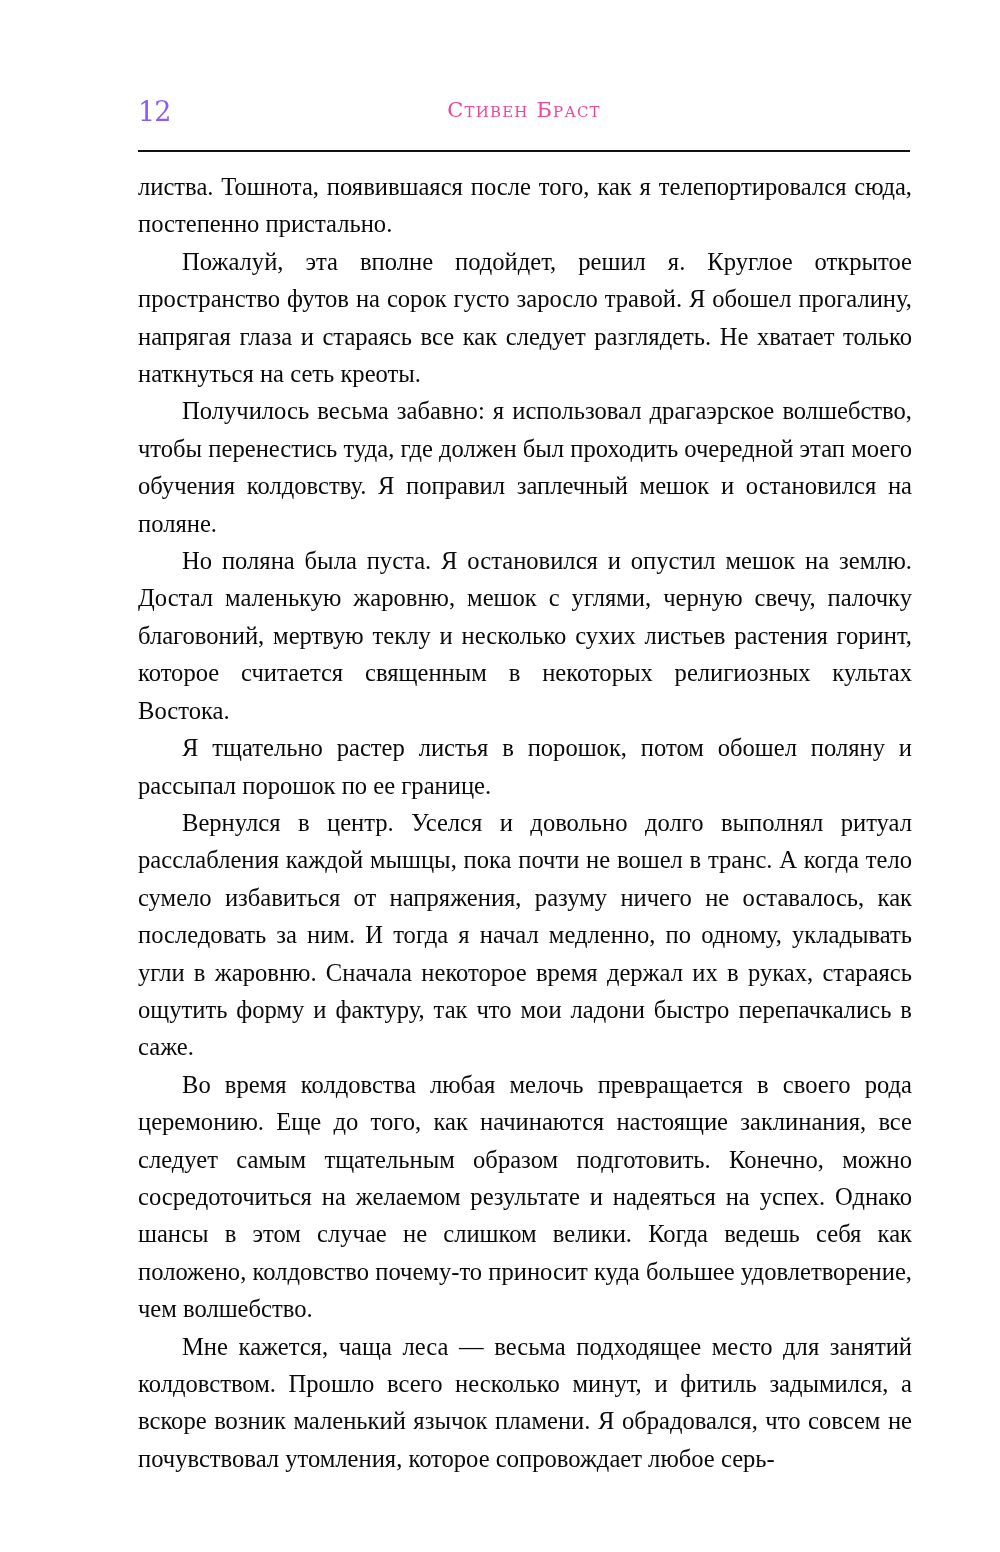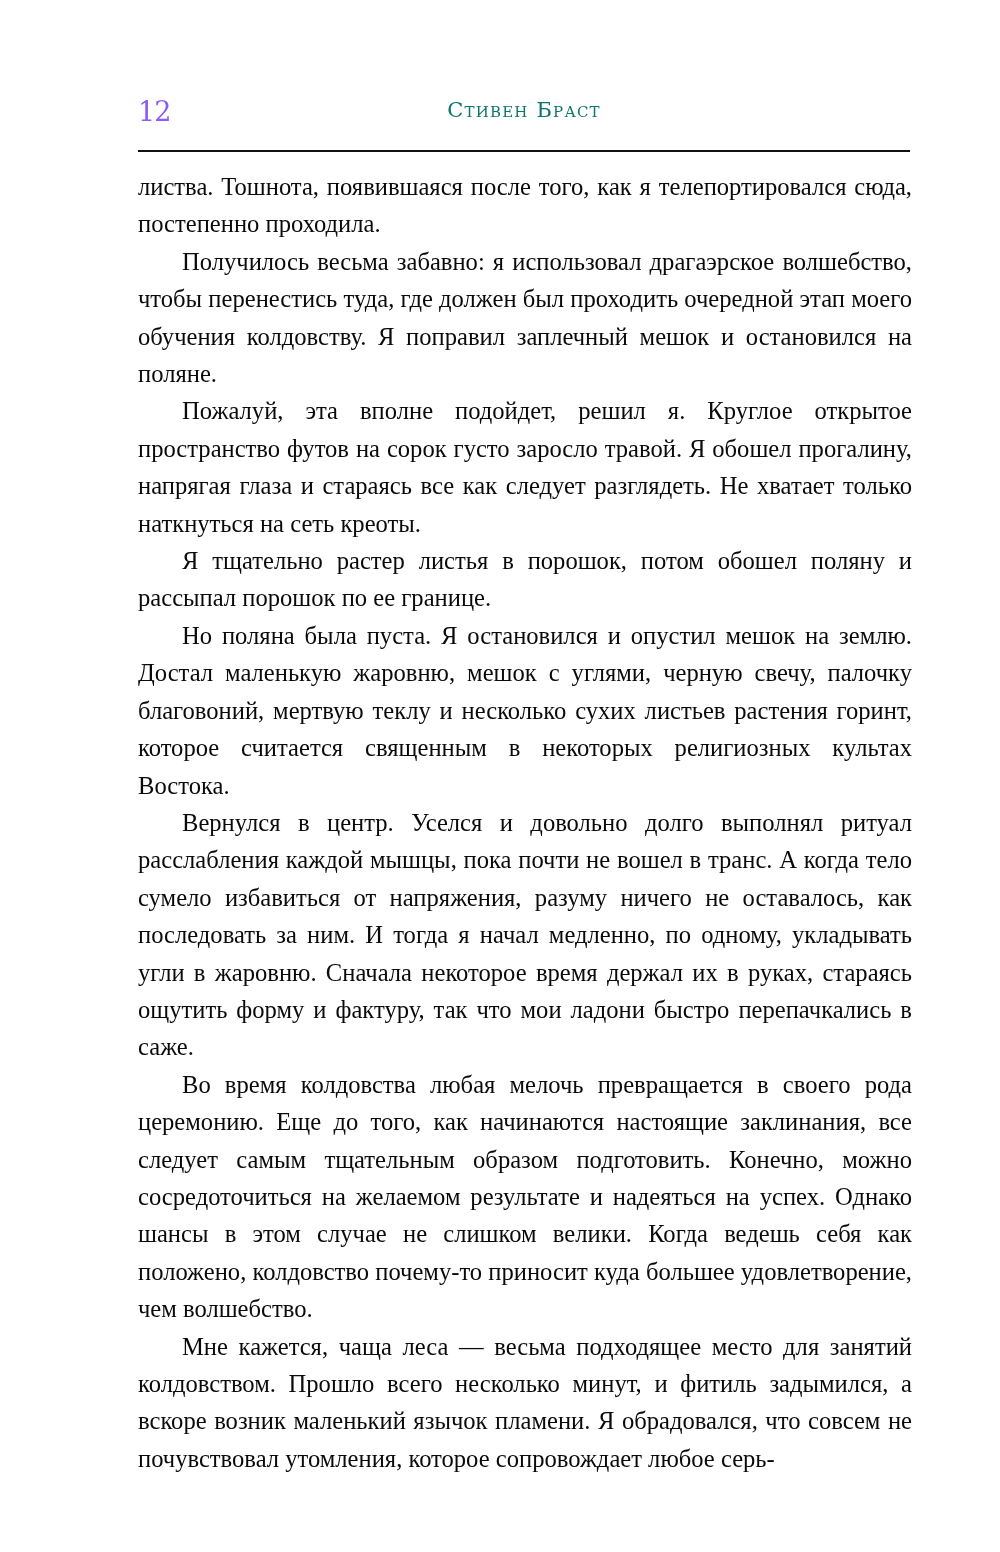--- a/index.html
+++ b/index.html
@@ -42,21 +42,21 @@
   .running-title {
     position: absolute;
     left: 0;
     top: 2px;
     width: 772px;
     text-align: center;
     font-family: "DejaVu Serif", serif;
     font-size: 21px;
     font-variant: small-caps;
     letter-spacing: 1.2px;
-    color: #0f766e;
+    color: #ec4899;
   }
   .rule {
     position: absolute;
     left: 138px;
     top: 150px;
     width: 772px;
     height: 2px;
     background: #111111;
   }
   .body-text {
@@ -88,23 +88,23 @@
 <div class="page">
 
   <div class="header">
     <div class="folio">12</div>
     <div class="running-title">Стивен Браст</div>
   </div>
 
   <div class="rule"></div>
 
   <div class="body-text">
-    <p>листва. Тошнота, появившаяся после того, как я телепортировался сюда, постепенно проходила.</p>
+    <p>листва. Тошнота, появившаяся после того, как я телепортировался сюда, постепенно пристально.</p>
+    <p class="indent">Пожалуй, эта вполне подойдет, решил я. Круглое открытое пространство футов на сорок густо заросло травой. Я обошел прогалину, напрягая глаза и стараясь все как следует разглядеть. Не хватает только наткнуться на сеть креоты.</p>
     <p class="indent">Получилось весьма забавно: я использовал драгаэрское волшебство, чтобы перенестись туда, где должен был проходить очередной этап моего обучения колдовству. Я поправил заплечный мешок и остановился на поляне.</p>
-    <p class="indent">Пожалуй, эта вполне подойдет, решил я. Круглое открытое пространство футов на сорок густо заросло травой. Я обошел прогалину, напрягая глаза и стараясь все как следует разглядеть. Не хватает только наткнуться на сеть креоты.</p>
+    <p class="indent">Но поляна была пуста. Я остановился и опустил мешок на землю. Достал маленькую жаровню, мешок с углями, черную свечу, палочку благовоний, мертвую теклу и несколько сухих листьев растения горинт, которое считается священным в некоторых религиозных культах Востока.</p>
     <p class="indent">Я тщательно растер листья в порошок, потом обошел поляну и рассыпал порошок по ее границе.</p>
-    <p class="indent">Но поляна была пуста. Я остановился и опустил мешок на землю. Достал маленькую жаровню, мешок с углями, черную свечу, палочку благовоний, мертвую теклу и несколько сухих листьев растения горинт, которое считается священным в некоторых религиозных культах Востока.</p>
     <p class="indent">Вернулся в центр. Уселся и довольно долго выполнял ритуал расслабления каждой мышцы, пока почти не вошел в транс. А когда тело сумело избавиться от напряжения, разуму ничего не оставалось, как последовать за ним. И тогда я начал медленно, по одному, укладывать угли в жаровню. Сначала некоторое время держал их в руках, стараясь ощутить форму и фактуру, так что мои ладони быстро перепачкались в саже.</p>
     <p class="indent">Во время колдовства любая мелочь превращается в своего рода церемонию. Еще до того, как начинаются настоящие заклинания, все следует самым тщательным образом подготовить. Конечно, можно сосредоточиться на желаемом результате и надеяться на успех. Однако шансы в этом случае не слишком велики. Когда ведешь себя как положено, колдовство почему-то приносит куда большее удовлетворение, чем волшебство.</p>
     <p class="indent">Мне кажется, чаща леса — весьма подходящее место для занятий колдовством. Прошло всего несколько минут, и фитиль задымился, а вскоре возник маленький язычок пламени. Я обрадовался, что совсем не почувствовал утомления, которое сопровождает любое серь-</p>
   </div>
 
 </div>
 
 </body></html>

